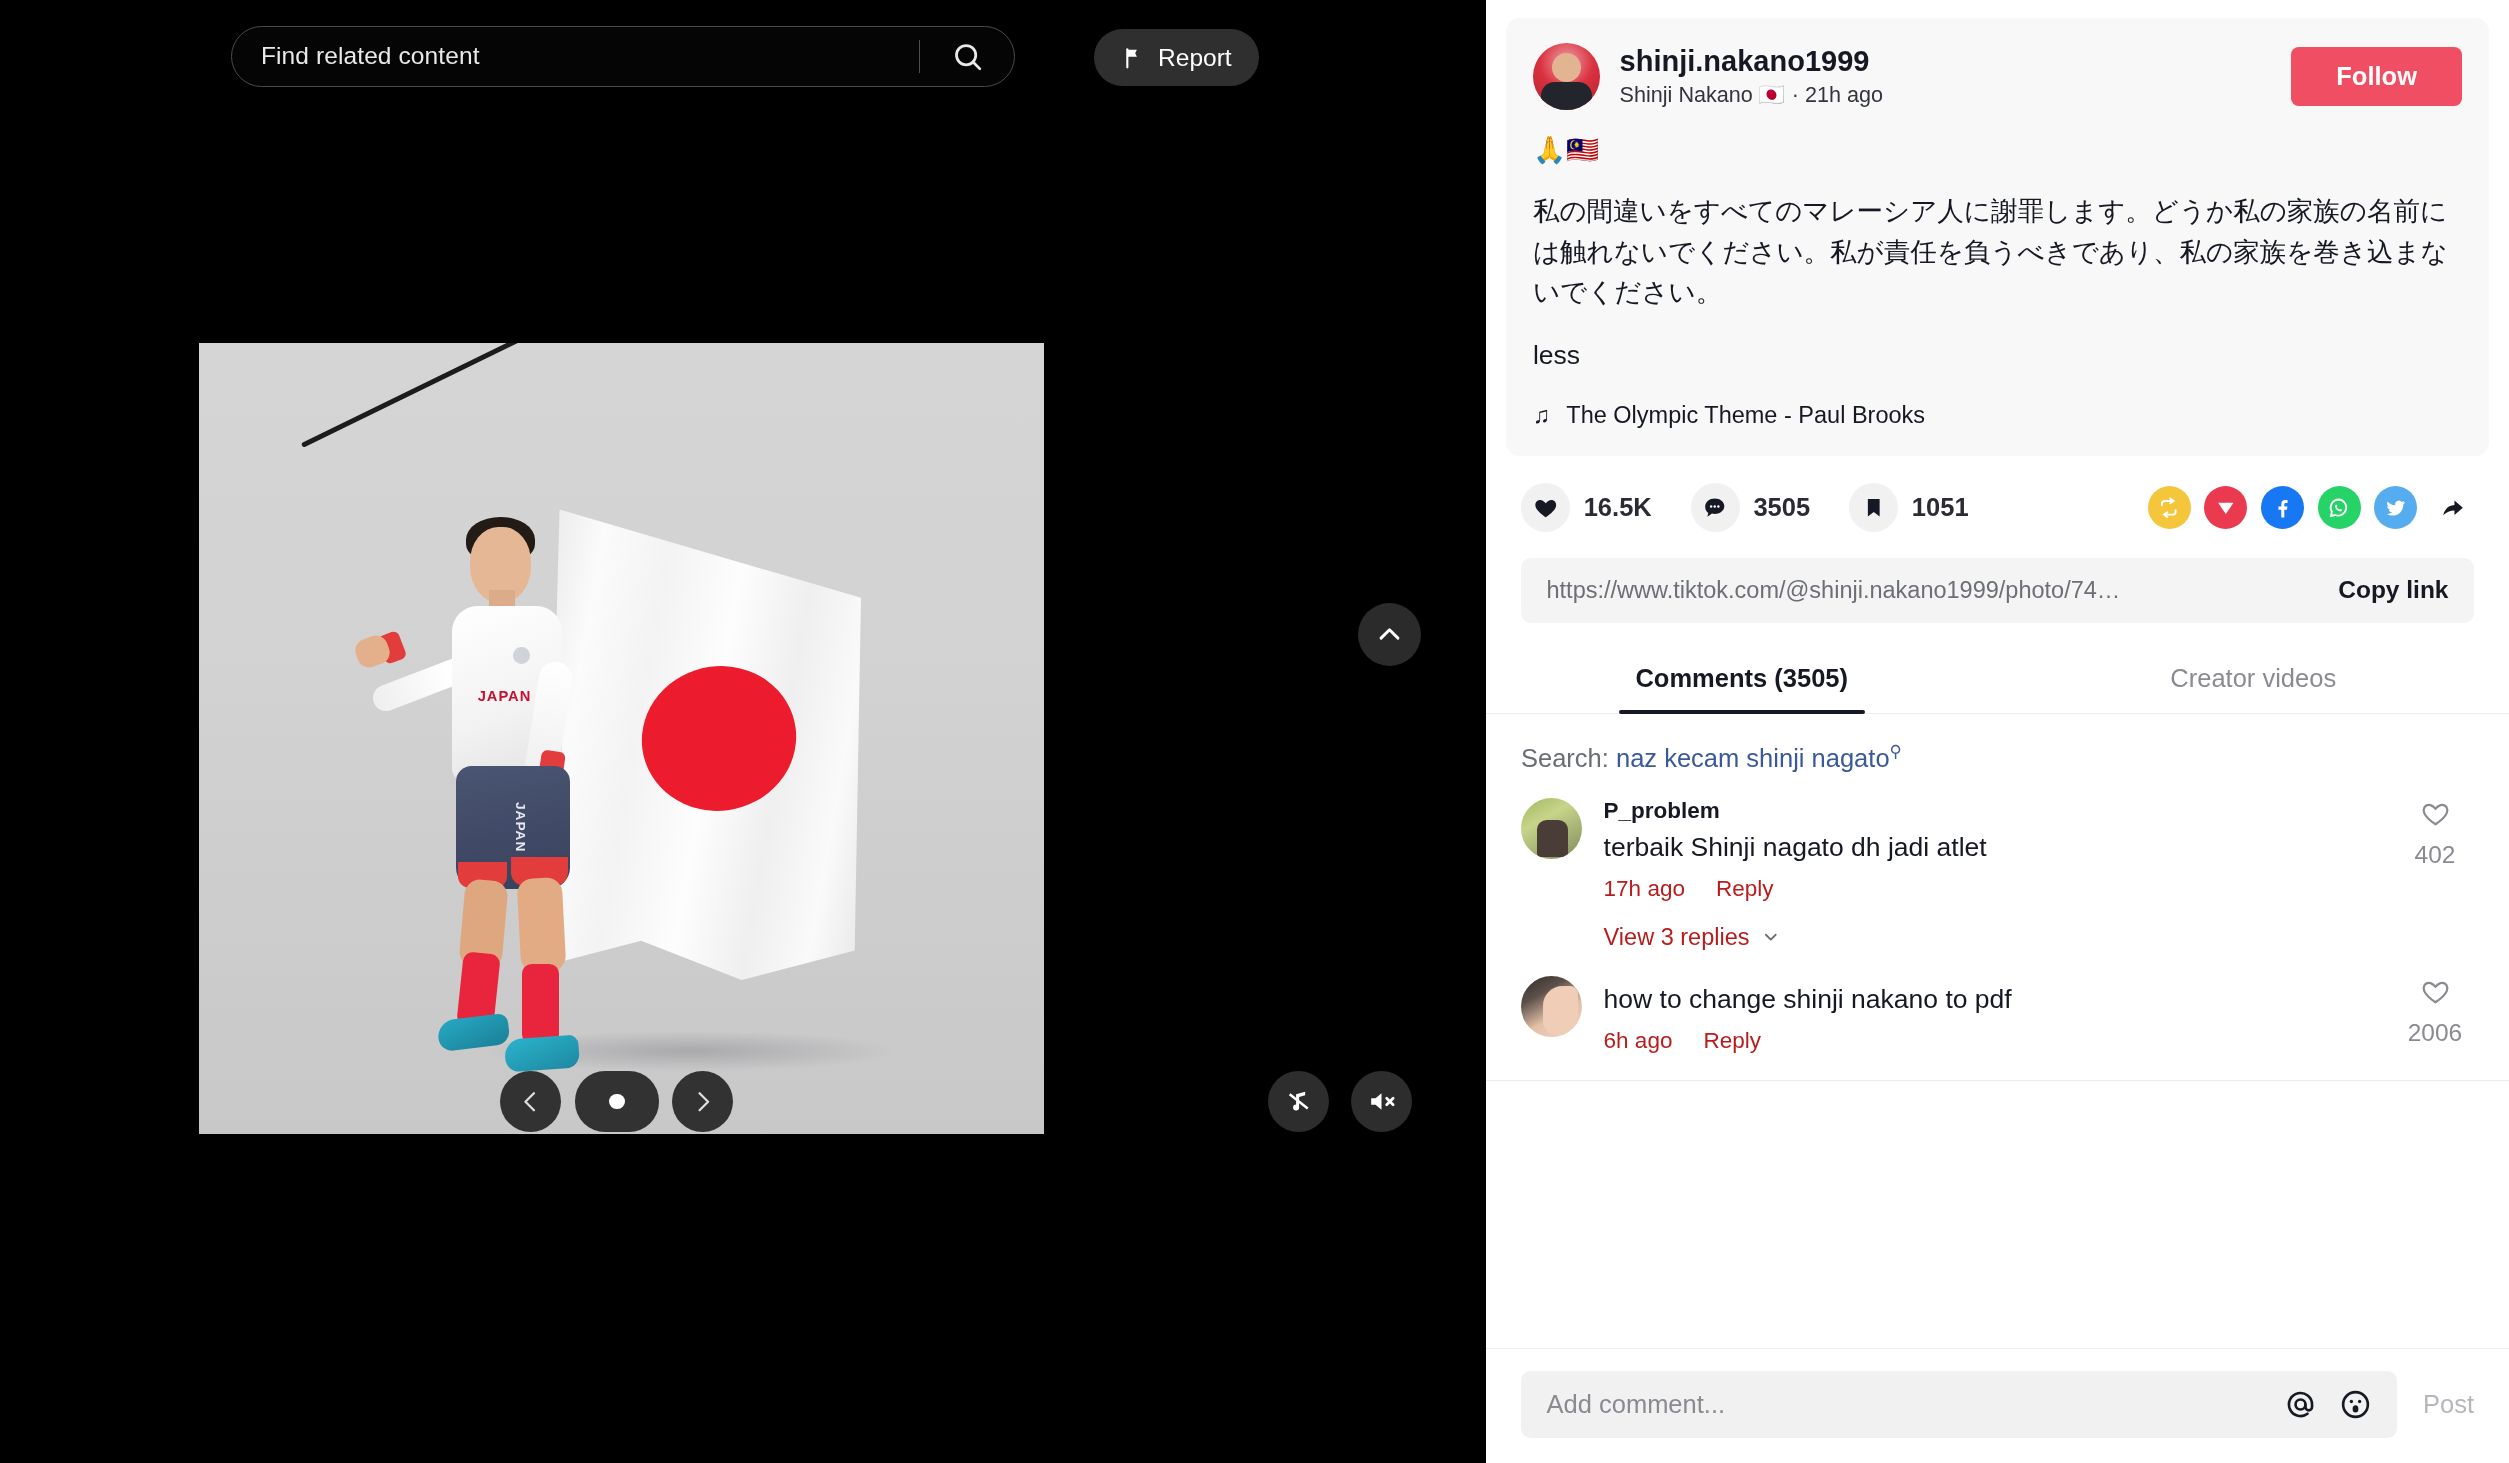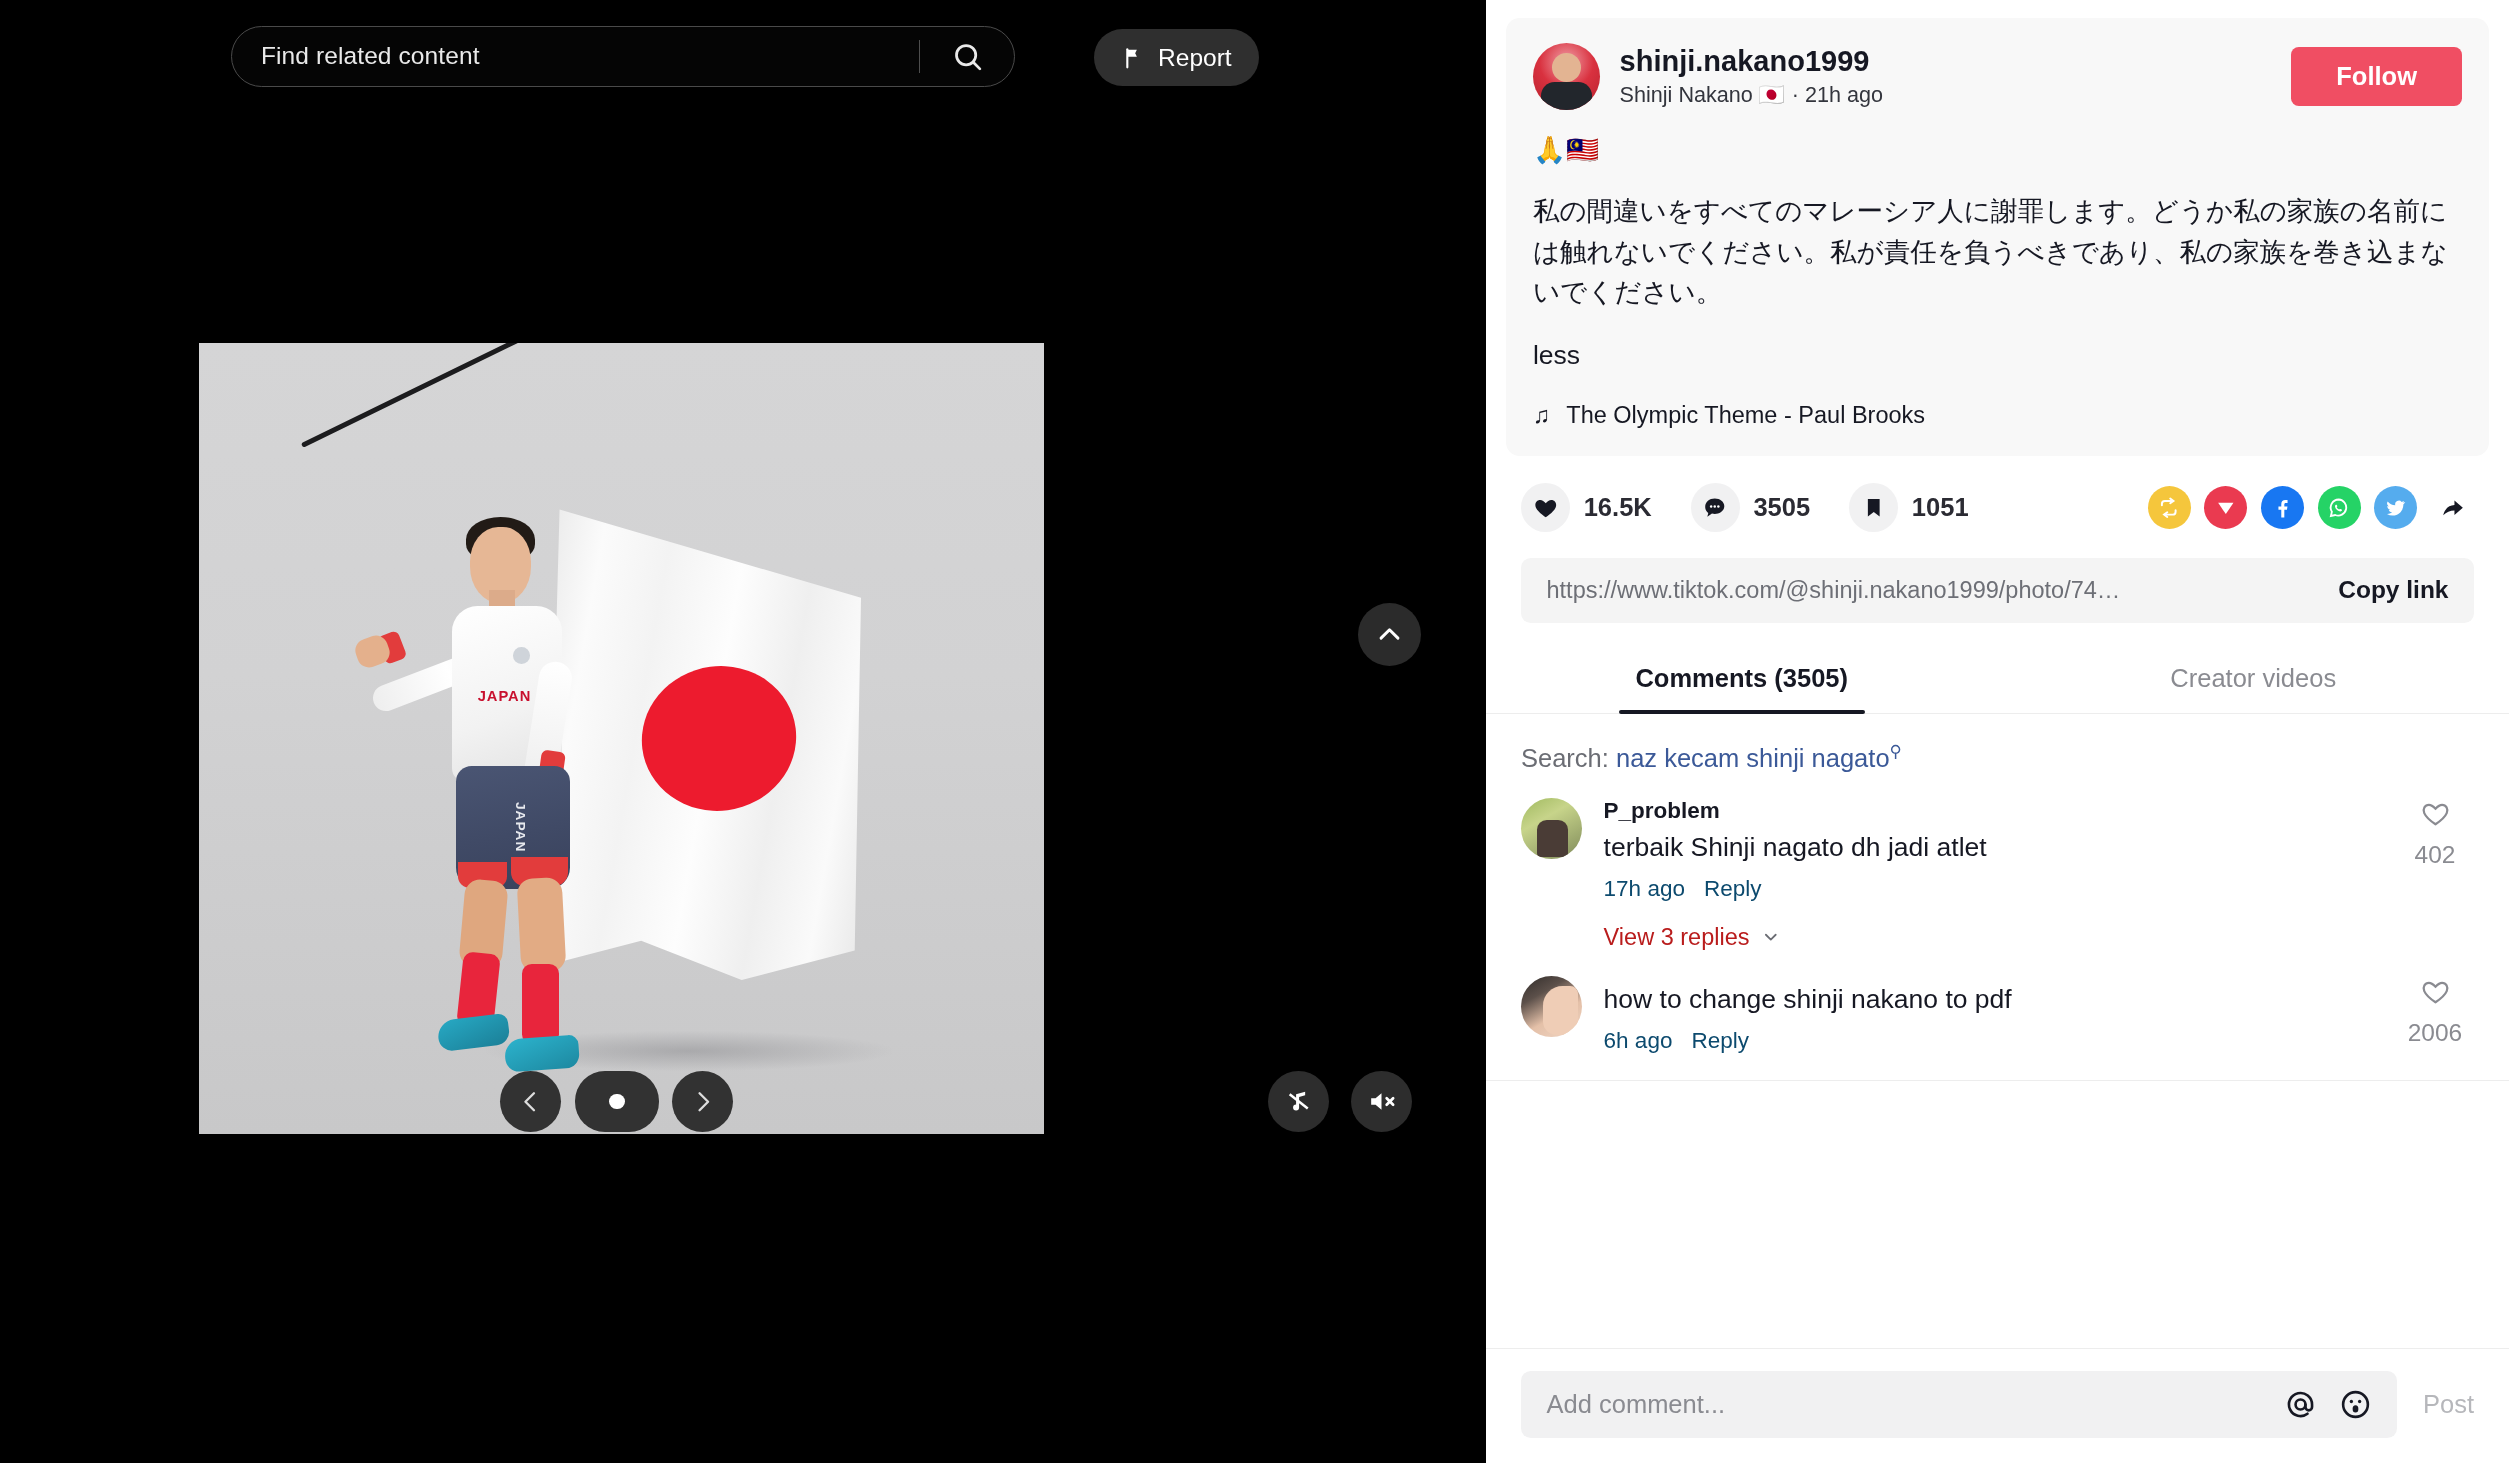--- a/index.html
+++ b/index.html
@@ -235,21 +235,21 @@
     display:flex; margin: 25.5px 35px 0 35px;
   }
   .c-avatar { width:61px; height:61px; border-radius:50%; flex:0 0 61px; overflow:hidden; position:relative; }
   .c-av-1 { background: linear-gradient(150deg,#9fb95e 0%,#c7d48a 35%,#7f8a5a 100%); }
   .c-av-1::after { content:""; position:absolute; left:15.7px; top:21.6px; width:31px; height:37px; background:#4a3c36; border-radius:9.8px 9.8px 3.9px 3.9px; }
   .c-av-2 { background: linear-gradient(150deg,#2e2a28 0%,#5c504a 30%,#e4c0a8 62%,#f0d6c4 100%); }
   .c-av-2::after { content:""; position:absolute; left:21.6px; top:9.8px; width:35px; height:49px; background:#efcdb6; border-radius:19.6px 7.8px 13.7px 13.7px; }
   .c-body { margin-left:21.6px; flex:1; min-width:0; }
   .c-user { font-size:22.5px; font-weight:700; color:#161823; }
   .c-text { font-size:26.5px; color:#161823; margin-top:5.9px; line-height:1.3; }
-  .c-meta { margin-top:11.8px; display:flex; gap:19px; font-size:22.5px; color:#0c4a6e; }
+  .c-meta { margin-top:11.8px; display:flex; gap:31px; font-size:22.5px; color:#b91c1c; }
   .c-meta span { cursor:pointer; }
   .c-replies { margin-top:21.6px; font-size:23.5px; color:#b91c1c; display:flex; align-items:center; gap:11.8px; cursor:pointer; }
   .c-like { width:78px; display:flex; flex-direction:column; align-items:center; gap:11.8px; margin-left:11.8px; }
   .c-like-n { font-size:24.5px; color:#8a8b91; }
 
   .divider { height:1px; background:#ededed; margin-top:25.5px; }
 
   .composer {
     position:absolute; left:0; right:0; bottom:0;
     background:#fff; border-top:1px solid #ededed;

